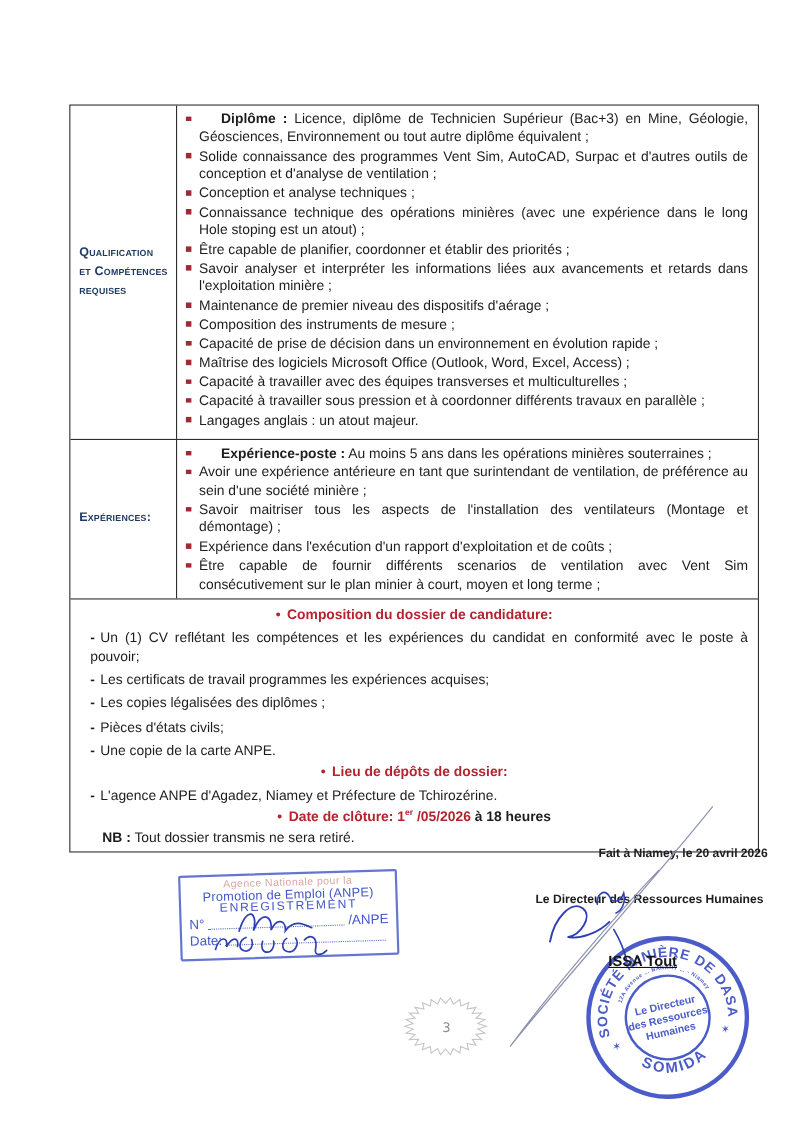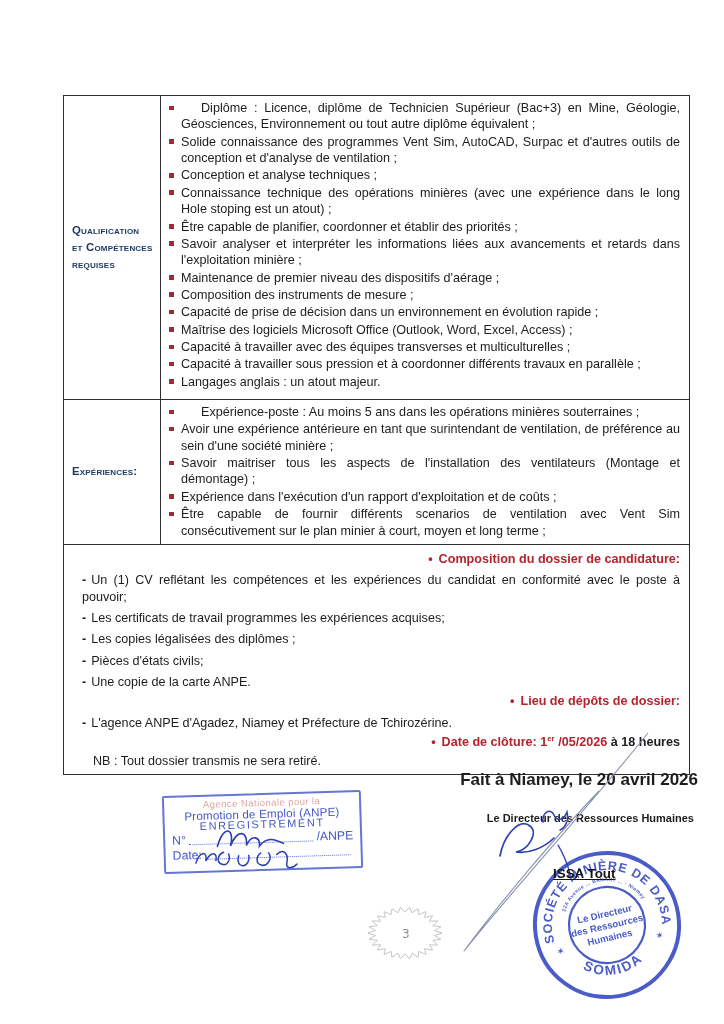--- a/index.html
+++ b/index.html
@@ -38,33 +38,33 @@
   .titems{flex:1;padding:3px 9px 4px 7px;}
   .item{
     position:relative;font-size:12.6px;line-height:1.3;
     text-align:justify;margin:1px 0;color:var(--ink);
   }
   .bt-sq{padding-left:13px;}
   .bt-sq>.blt{
     position:absolute;left:1px;top:5.5px;width:4.6px;height:4.6px;
     background:var(--bullet);
   }
-  .bt-dot{padding-left:2px;margin-top:3px;text-align:right;}
+  .bt-dot{padding-left:2px;margin-top:3px;text-align:center;}
   .bt-dot>.blt::before{content:"\2022";color:var(--red);font-weight:700;margin-right:6px;}
   .bt-dash{padding-left:11px;margin-top:5px;}
   .bt-dash>.blt::before{content:"-";font-weight:700;margin-right:5px;}
   .bt-none{padding-left:2px;margin-top:2px;text-align:left;}
   .sg-n{font-weight:400;}
-  .sg-b{font-weight:400;padding-left:20px;}
+  .sg-b{font-weight:700;padding-left:20px;}
   .sg-rb{font-weight:700;color:var(--red);}
   .sg-bb{font-weight:700;}
   .sg-sup{font-weight:700;color:var(--red);font-size:.62em;vertical-align:super;}
 
   
-  .place-date{position:absolute;top:770px;right:26px;font-size:17px;font-weight:700;}
+  .place-date{position:absolute;top:770px;right:26px;font-size:11px;font-weight:700;}
   .signer-title{position:absolute;top:812px;right:30px;font-size:11px;font-weight:700;}
   .signer-name{
     position:absolute;left:553px;top:866px;z-index:6;
     font-size:13.4px;font-weight:700;text-decoration:underline;color:#141414;
   }
 
   
   .anpe{
     position:absolute;left:163px;top:793px;width:199px;height:78px;
     transform:rotate(-1.8deg);

